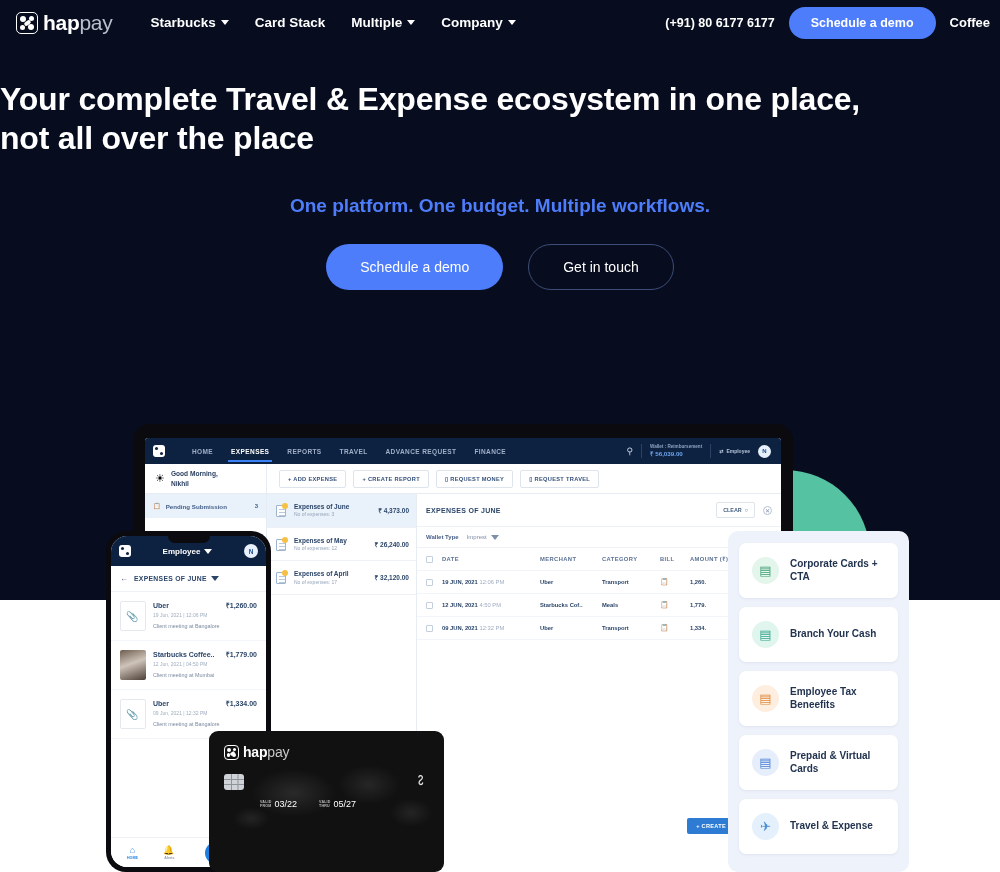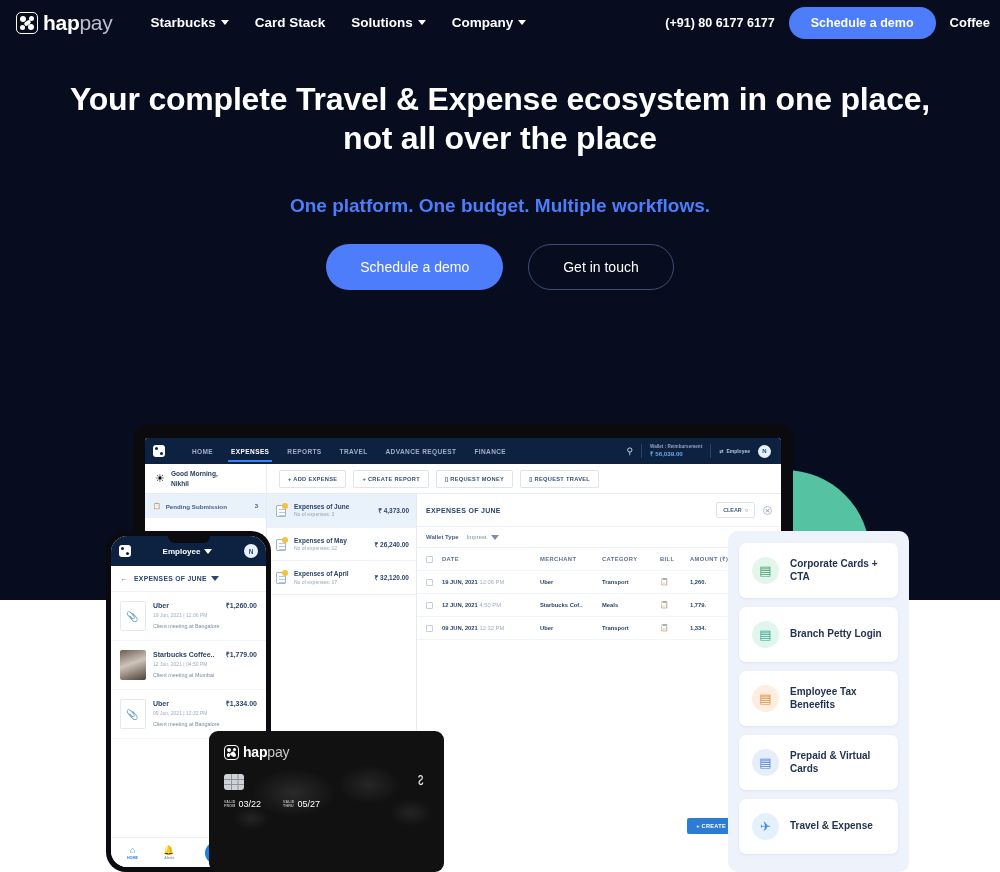--- a/index.html
+++ b/index.html
@@ -54,21 +54,21 @@
   .phone-num { color: #ffffff; font-size: 12.5px; font-weight: 700; white-space: nowrap; }
   .btn-demo-top {
     background: #4e7dfb; color: #ffffff; font-size: 12.5px; font-weight: 700;
     border-radius: 20px; padding: 9px 22px; border: none; cursor: pointer; white-space: nowrap;
   }
   .login-link { color: #ffffff; font-size: 13px; font-weight: 700; cursor: pointer; }
 
   
   .hero-inner { position: absolute; left: 0; top: 0; width: 1000px; z-index: 30; }
   .hero-title {
-    color: #ffffff; font-size: 32px; font-weight: 700; text-align: center;
+    color: #ffffff; font-size: 32px; font-weight: 700; text-align: left;
     line-height: 1.22; margin-top: 80px; letter-spacing: -0.2px;
   }
   .hero-sub {
     color: #4e7dfb; font-size: 19px; font-weight: 700; text-align: center; margin-top: 37px;
   }
   .hero-para {
     color: #d8dde6; font-size: 13.6px; text-align: center; line-height: 1.72;
     margin: 26px auto 0; width: 480px; font-weight: 400;
   }
   .hero-btns { display: flex; justify-content: center; gap: 25px; margin-top: 27px; }
@@ -294,21 +294,21 @@
     content:''; position:absolute; top:0; bottom:0; left:6.5px; width:1px; background:#8e9299;
     box-shadow: 6.5px 0 0 #8e9299;
   }
   .wifi-ic {
     position:absolute; right:16px; top:40px; color:#e8e8e8; font-size:15px; transform: rotate(90deg);
   }
   .card-num {
     color:#ffffff; font-size:20px; font-weight:400; letter-spacing:1.2px; margin-top:14px;
     font-family: "Liberation Sans", sans-serif;
   }
-  .valid-row { display:flex; gap:22px; margin-top:9px; align-items:flex-start; }
+  .valid-row { display:flex; gap:22px; margin-top:9px; align-items:flex-start;margin-left:36px; }
   .valid-grp { display:flex; align-items:center; gap:3px; }
   .valid-lab { color:#b9b9b9; font-size:3.6px; font-weight:700; line-height:1.15; letter-spacing:0.2px; }
   .valid-val { color:#ffffff; font-size:9px; font-weight:500; }
 
   
   .feat-panel {
     position: absolute; left: 728px; top: 531px; width: 181px; height: 341px;
     background: #eef2fb; border-radius: 10px; padding: 12px 11px; z-index: 35;
     display: flex; flex-direction: column; gap: 9px;
   }
@@ -344,21 +344,21 @@
 
     <div class="main-nav">
       <div class="nav-item">
           <span>Starbucks</span>
           <span class="caret"></span>
         </div>
       <div class="nav-item">
           <span>Card Stack</span>
         </div>
       <div class="nav-item">
-          <span>Solutions</span>
+          <span>Multiple</span>
           <span class="caret"></span>
         </div>
       <div class="nav-item">
           <span>Company</span>
           <span class="caret"></span>
         </div>
     </div>
 
     <div class="header-right">
       <div class="phone-num">(+91) 80 6177 6177</div>
@@ -630,21 +630,21 @@
 
   </div>
 
   <div class="feat-panel">
     <div class="feat-card">
       <div class="feat-ic" id="fi0" style="background: rgb(228, 245, 236); color: rgb(60, 158, 114);">▤</div>
       <div class="feat-label">Corporate Cards + CTA</div>
     </div>
     <div class="feat-card">
       <div class="feat-ic" id="fi1" style="background: rgb(224, 245, 238); color: rgb(53, 165, 141);">▤</div>
-      <div class="feat-label">Branch Petty Login</div>
+      <div class="feat-label">Branch Your Cash</div>
     </div>
     <div class="feat-card">
       <div class="feat-ic" id="fi2" style="background: rgb(253, 238, 224); color: rgb(224, 139, 60);">▤</div>
       <div class="feat-label">Employee Tax Beneefits</div>
     </div>
     <div class="feat-card">
       <div class="feat-ic" id="fi3" style="background: rgb(230, 238, 251); color: rgb(74, 127, 214);">▤</div>
       <div class="feat-label">Prepaid &amp; Virtual Cards</div>
     </div>
     <div class="feat-card">

